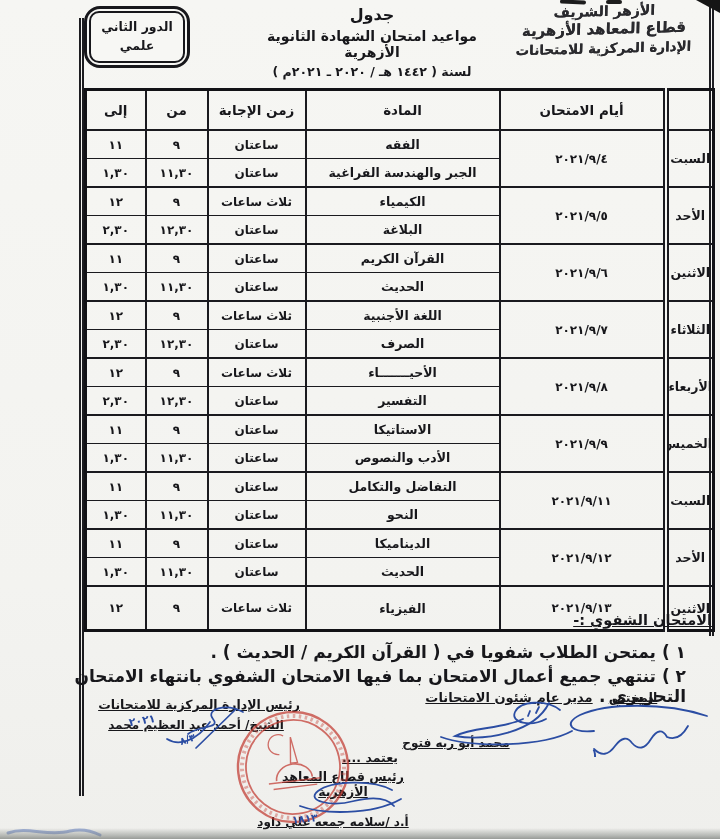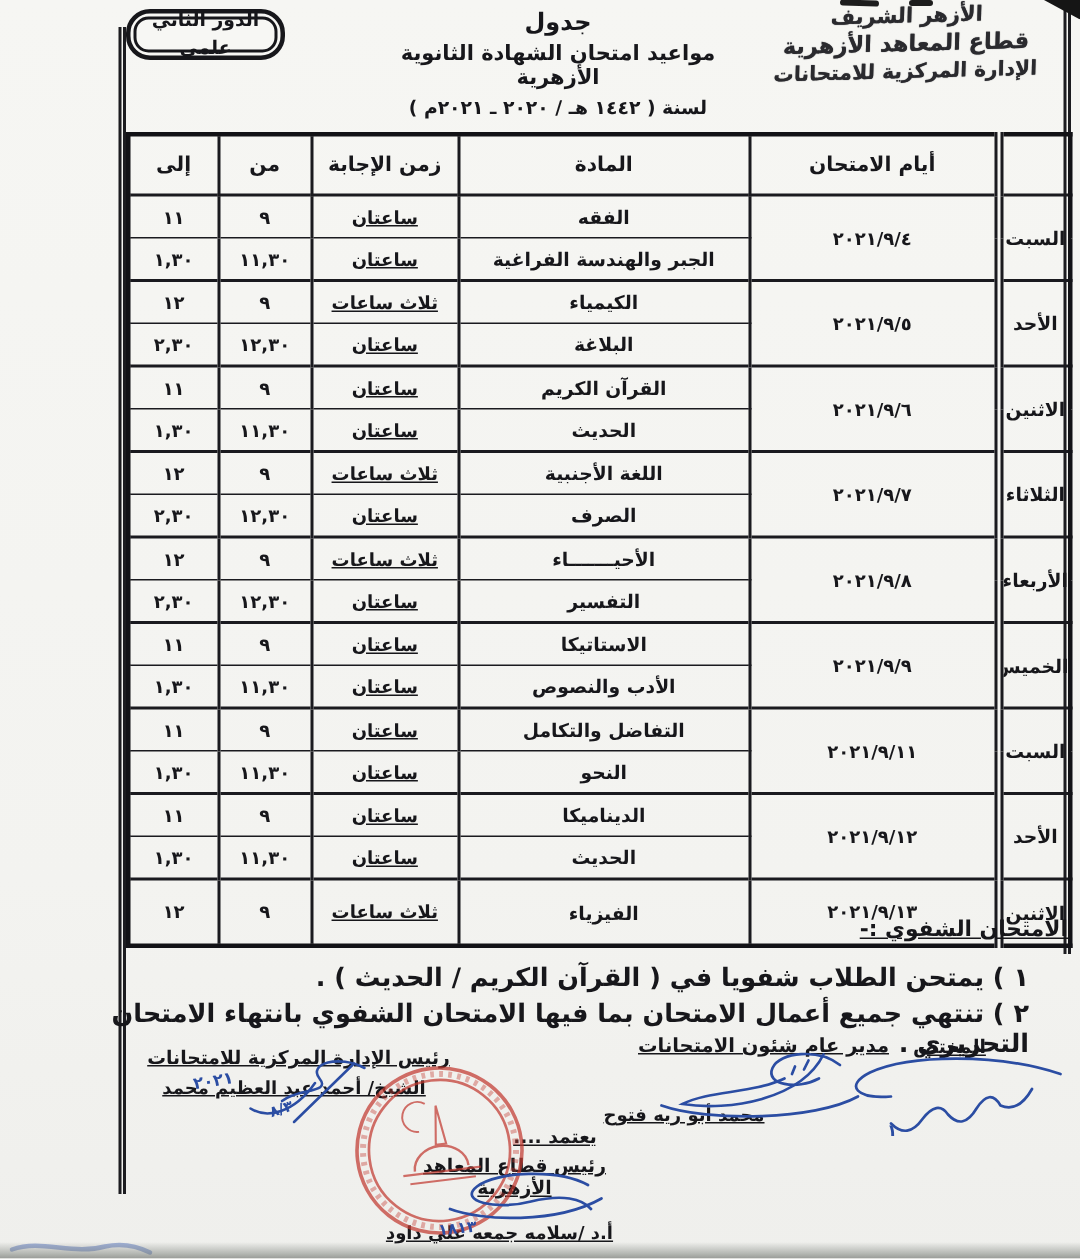--- a/index.html
+++ b/index.html
@@ -8,21 +8,21 @@
     background:linear-gradient(180deg,#f6f6f3 0%,#f3f3f0 70%,#efefec 100%);
     font-family:"DejaVu Sans",sans-serif;color:#17171b;direction:rtl;
   }
   .abs{position:absolute;}
   
   .edge-left{left:79px;top:18px;height:778px;width:0;border-left:5px double #1c1c20;}
   .edge-right{left:709px;top:0;height:636px;width:0;border-left:5px double #1c1c20;}
   .corner-wedge{right:0;top:0;width:24px;height:13px;background:#151515;clip-path:polygon(0 0,100% 0,100% 100%);}
   .top-scrap{background:#1d1d1d;height:4px;border-radius:2px;}
   
-  .badge{left:84px;top:6px;width:106px;height:34px;border:3px solid #17171b;border-radius:16px;padding:2px;box-sizing:border-box;background:#f7f7f4;}
+  .badge{left:84px;top:6px;width:106px;height:62px;border:3px solid #17171b;border-radius:16px;padding:2px;box-sizing:border-box;background:#f7f7f4;}
   .badge-inner{width:100%;height:100%;border:2px solid #17171b;border-radius:10px;display:flex;flex-direction:column;align-items:center;justify-content:center;font-weight:bold;font-size:12.5px;line-height:1.5;box-sizing:border-box;}
   
   .title{left:240px;top:5px;width:264px;text-align:center;font-weight:bold;}
   .title .t1{font-size:16px;}
   .title .t2{font-size:14px;margin-top:4px;}
   .title .t3{font-size:12.5px;margin-top:4px;}
   
   .letterhead{left:500px;top:3px;width:208px;text-align:center;font-weight:bold;color:#2a2a2e;transform:rotate(-1.5deg) skewX(-3deg);text-shadow:0 0 .6px #3a3a3e;}
   .letterhead .l1{font-size:14px;}
   .letterhead .l2{font-size:15px;margin-top:1px;}
@@ -30,21 +30,21 @@
   
   table.sched{position:absolute;left:84px;top:88px;width:628px;border-collapse:collapse;table-layout:fixed;border:3px solid #121216;}
   .sched th,.sched td{border:2px solid #1a1a1f;text-align:center;vertical-align:middle;font-weight:bold;padding:0;overflow:hidden;}
   .sched thead th{height:38px;font-size:13.5px;border-bottom-width:2.5px;}
   .sched td{height:27px;font-size:12.5px;border-top-width:1px;border-bottom-width:1px;}
   .sched tr.day-start>td{border-top-width:2.5px;}
   .sched tr.single>td{height:42px;}
   .sched td.date{letter-spacing:2px;font-size:12px;}
   .sched td.day,.sched th.day-spacer{border-left:6px double #1a1a1f;}
   .sched td.subject{font-size:12.5px;}
-  .sched td.duration{font-size:12px;text-decoration:underline;}
+  .sched td.duration{font-size:12px;}
   .sched td.from,.sched td.to{font-size:12px;}
   
   .oral-heading{right:8px;top:612px;font-size:14.5px;font-weight:bold;text-decoration:underline;}
   .note{right:34px;font-size:17px;font-weight:bold;}
   .note.n1{top:642px;}
   .note.n2{top:666px;}
   
   .sig{position:absolute;font-weight:bold;text-align:center;font-size:12.5px;text-decoration:underline;}
   .sig.specialist{left:588px;top:690px;width:90px;}
   .sig.director{left:404px;top:690px;width:210px;font-size:13px;}

